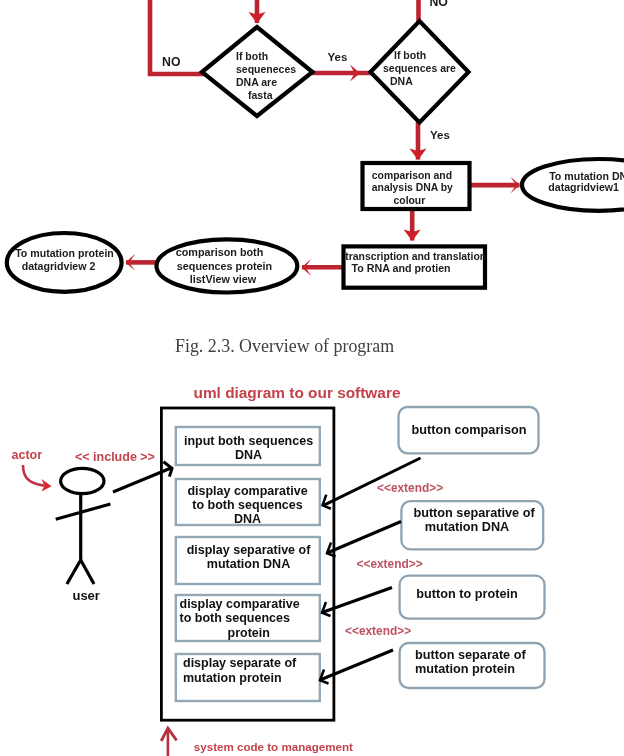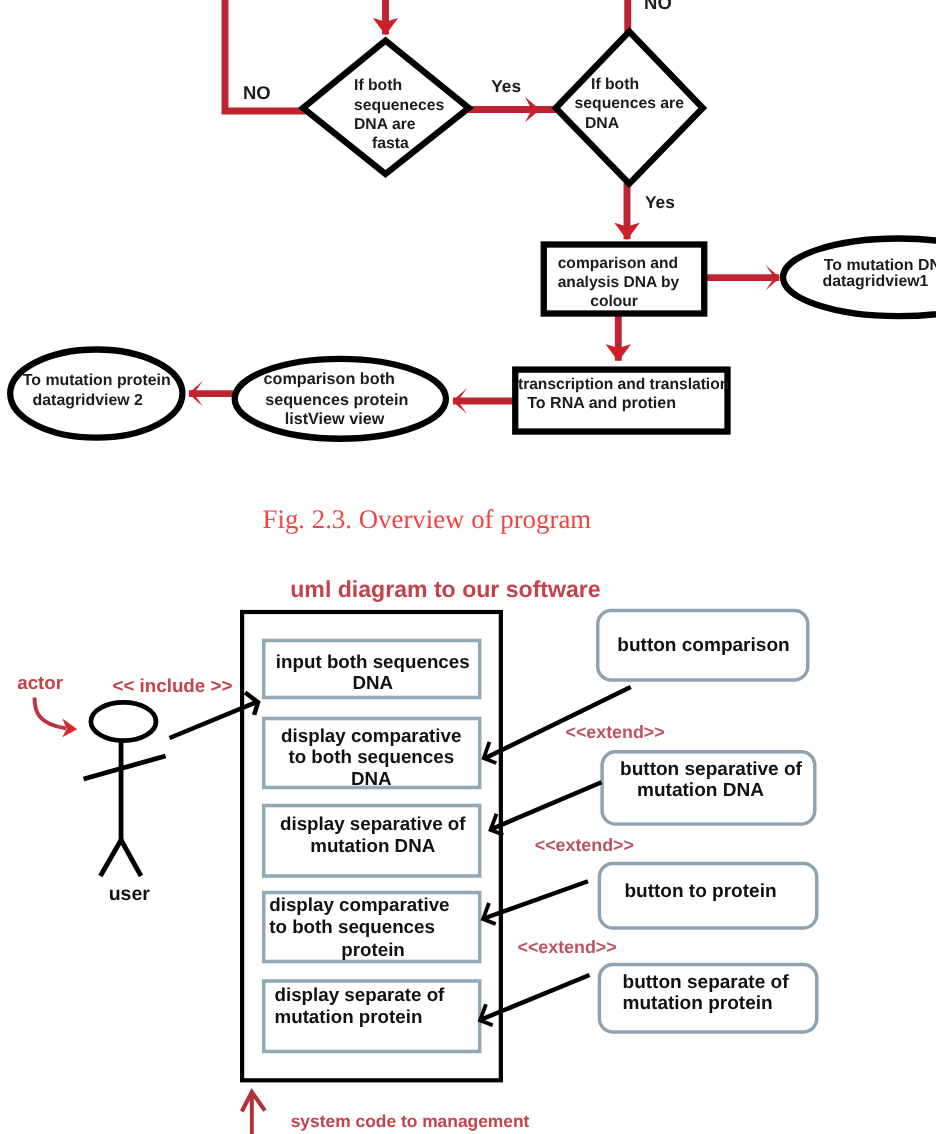--- a/index.html
+++ b/index.html
@@ -1,20 +1,20 @@
 <!DOCTYPE html>
 <html><head>
 <meta charset="utf-8">
 <title>Diagram page</title>
 <style>
   html,body{margin:0;padding:0;background:#ffffff;}
   body{width:624px;height:756px;overflow:hidden;font-family:"Liberation Sans",sans-serif;}
   #page{position:relative;width:624px;height:756px;background:#fff;}
   svg{display:block;}
-  .fig-caption{position:absolute;font-family:"Liberation Serif",serif;font-size:17.9px;color:#ef4444;white-space:nowrap;line-height:1;}
+  .fig-caption{position:absolute;font-family:"Liberation Serif",serif;font-size:17.9px;color:#404040;white-space:nowrap;line-height:1;}
 </style>
 </head>
 <body>
 
 <div id="page">
 
   <svg id="flowchart" width="624" height="310" viewBox="0 0 624 310" style="position:absolute;left:0;top:0;">
     <defs>
       <marker id="redArrow" markerWidth="2.5" markerHeight="3.7" refX="2.4" refY="1.85" orient="auto" markerUnits="strokeWidth">
         <path d="M0,0 L2.5,1.85 L0,3.7 L0.55,1.85 Z" fill="#cc1f27"></path>

